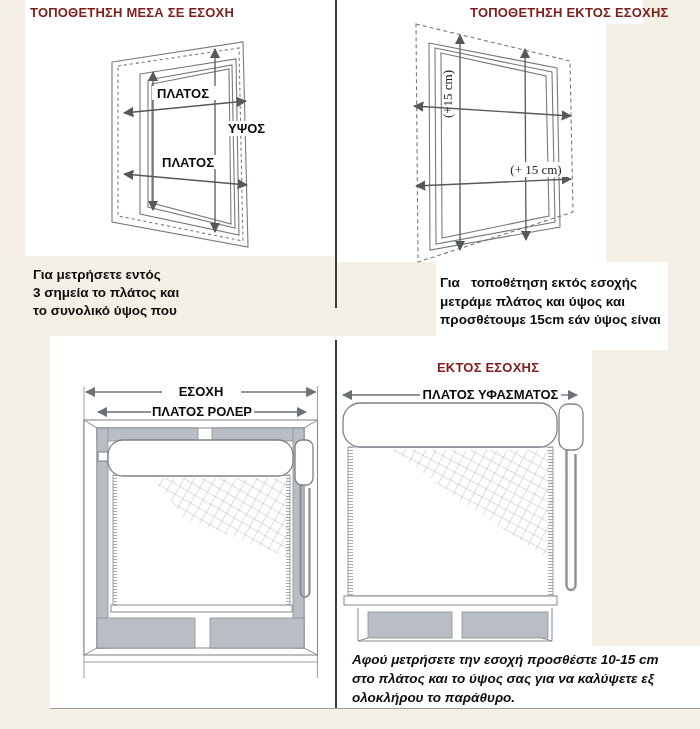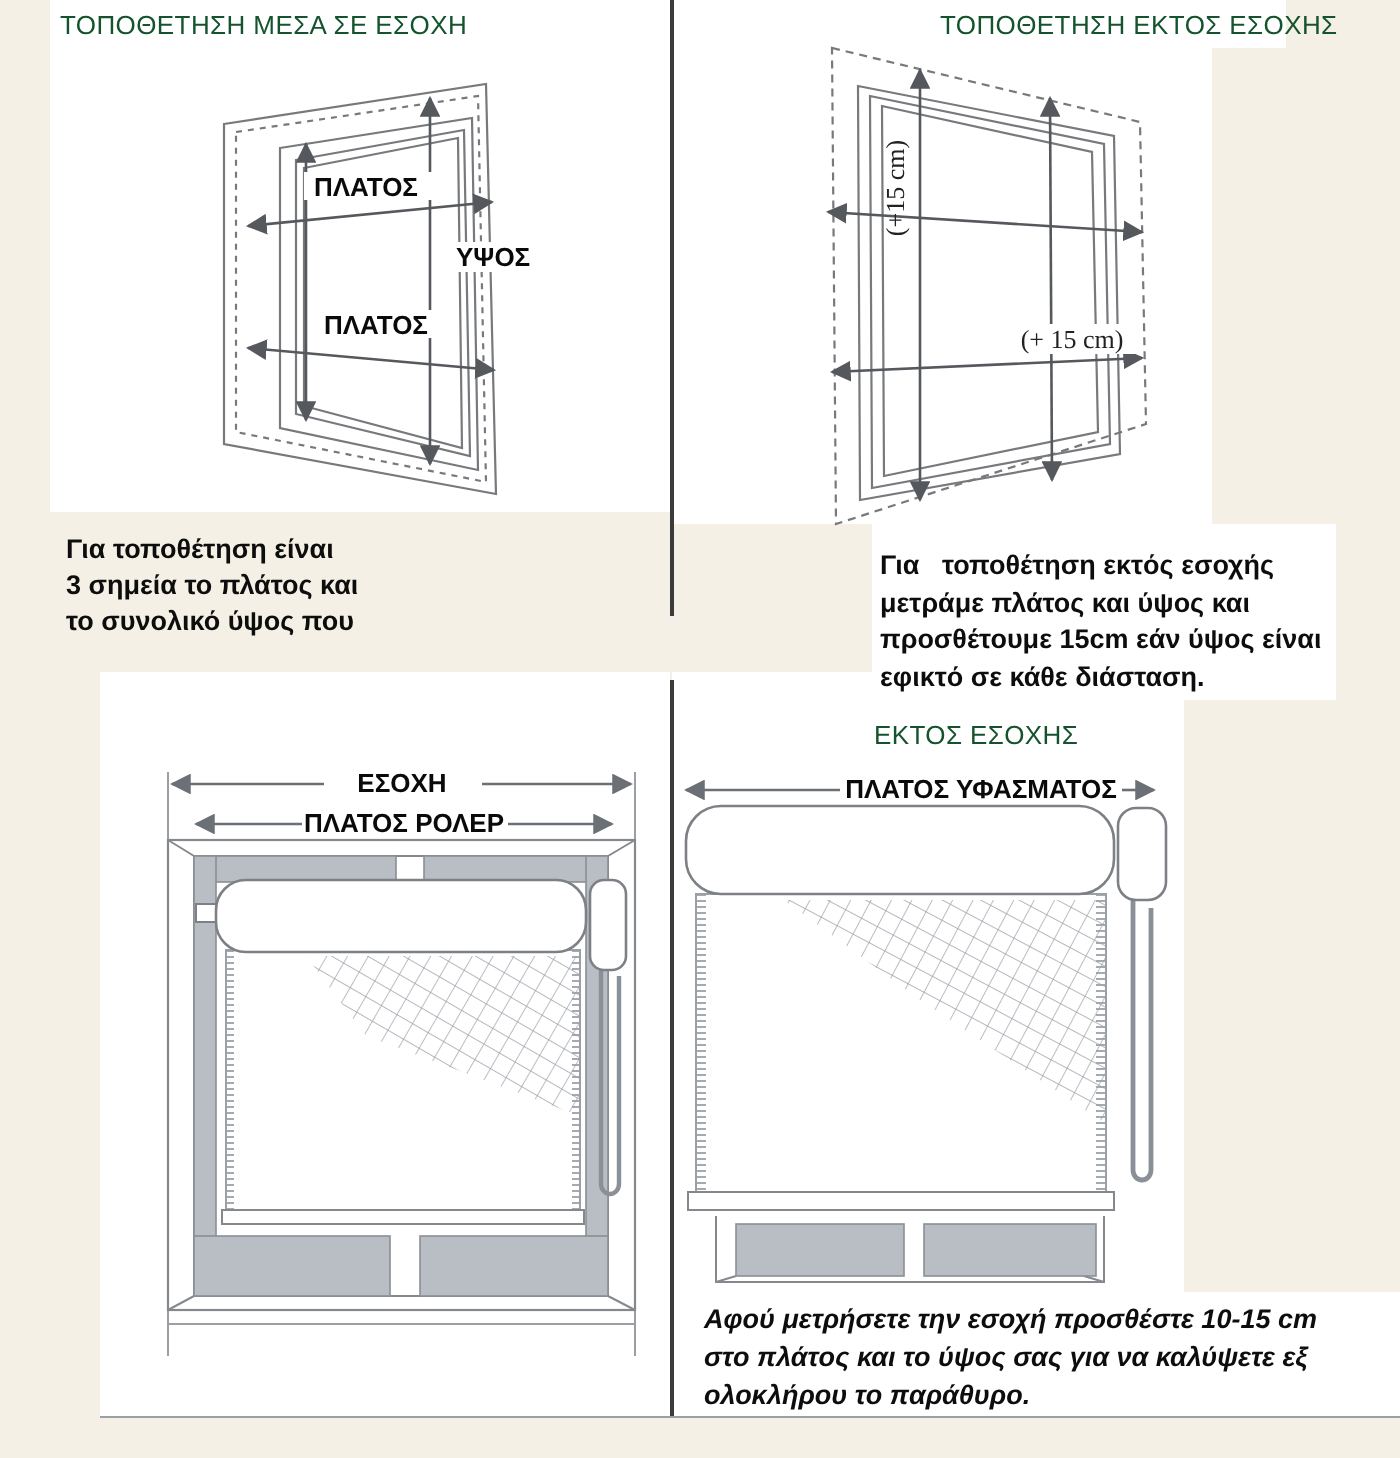--- a/index.html
+++ b/index.html
@@ -3,21 +3,21 @@
 <meta charset="utf-8">
 <style>
   html,body{margin:0;padding:0;}
   body{
     width:700px;height:729px;position:relative;overflow:hidden;
     background:#f4f0e6;
     font-family:"Liberation Sans","DejaVu Sans",sans-serif;
   }
   .panel{position:absolute;background:#ffffff;}
   .title{
-    position:absolute;font-weight:normal;font-size:13px;color:#14532d;
+    position:absolute;font-weight:bold;font-size:13px;color:#7f1d1d;
     letter-spacing:.2px;white-space:pre;
   }
   .para{position:absolute;font-weight:bold;color:#0d0d0d;font-size:13.5px;}
   .para div{white-space:pre;}
   .para-tl div{line-height:18px;}
   .para-tr div{line-height:18.5px;}
   .para-br div{line-height:19px;font-style:italic;}
   .divider{position:absolute;left:335px;width:2px;background:#3b3b3b;}
   .hrule{position:absolute;height:1px;background:#9aa0a6;}
   svg{position:absolute;display:block;}
@@ -196,29 +196,28 @@
     <rect x="4" y="216" width="213" height="9" fill="#fff" stroke="#84888d" stroke-width="1"></rect>
   </g>
   <path d="M226.5,70 V205 a4.5,5 0 0 0 9,0 V74" fill="none" stroke="#8a9097" stroke-width="2.4"></path>
   <g>
     <rect class="blind-white" x="3" y="23" width="214" height="44" rx="17.5"></rect>
     <rect class="blind-white" x="219" y="24" width="24" height="46" rx="9"></rect>
   </g>
 </svg>
 
 <div class="para para-tl" style="left:33px;top:266px">
-  <div>Για τοποθέτηση είναι</div>
+  <div>Για μετρήσετε εντός</div>
   <div>3 σημεία το πλάτος και</div>
   <div>το συνολικό ύψος που</div>
 </div>
 
 <div class="para para-tr" style="left:440px;top:274px">
   <div>Για   τοποθέτηση εκτός εσοχής</div>
   <div>μετράμε πλάτος και ύψος και</div>
   <div>προσθέτουμε 15cm εάν ύψος είναι</div>
-  <div>εφικτό σε κάθε διάσταση.</div>
 </div>
 
 <div class="para para-br" style="left:352px;top:650px">
   <div>Αφού μετρήσετε την εσοχή προσθέστε 10-15 cm</div>
   <div>στο πλάτος και το ύψος σας για να καλύψετε εξ</div>
   <div>ολοκλήρου το παράθυρο.</div>
 </div>
 
 </body></html>

